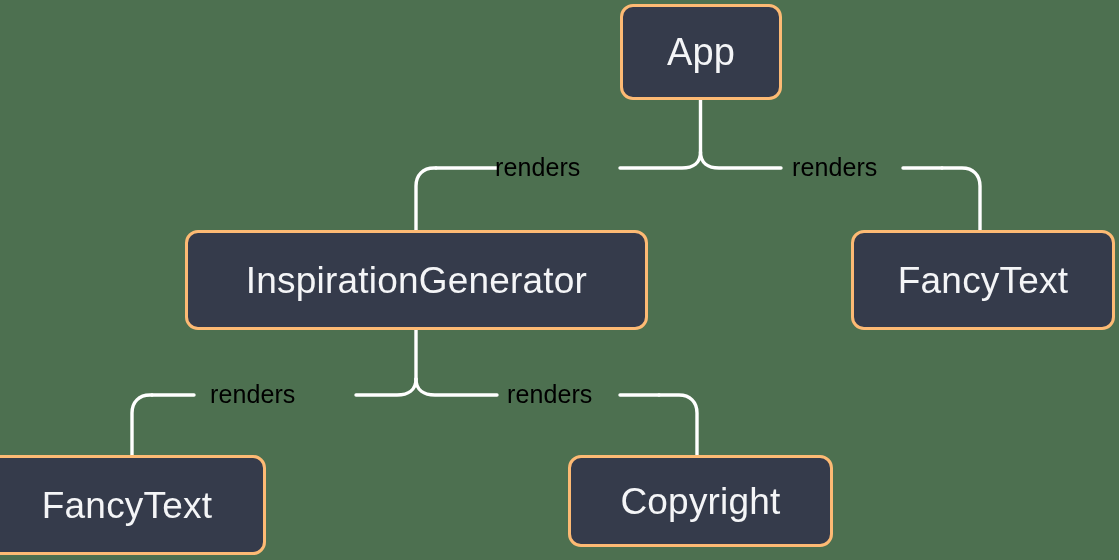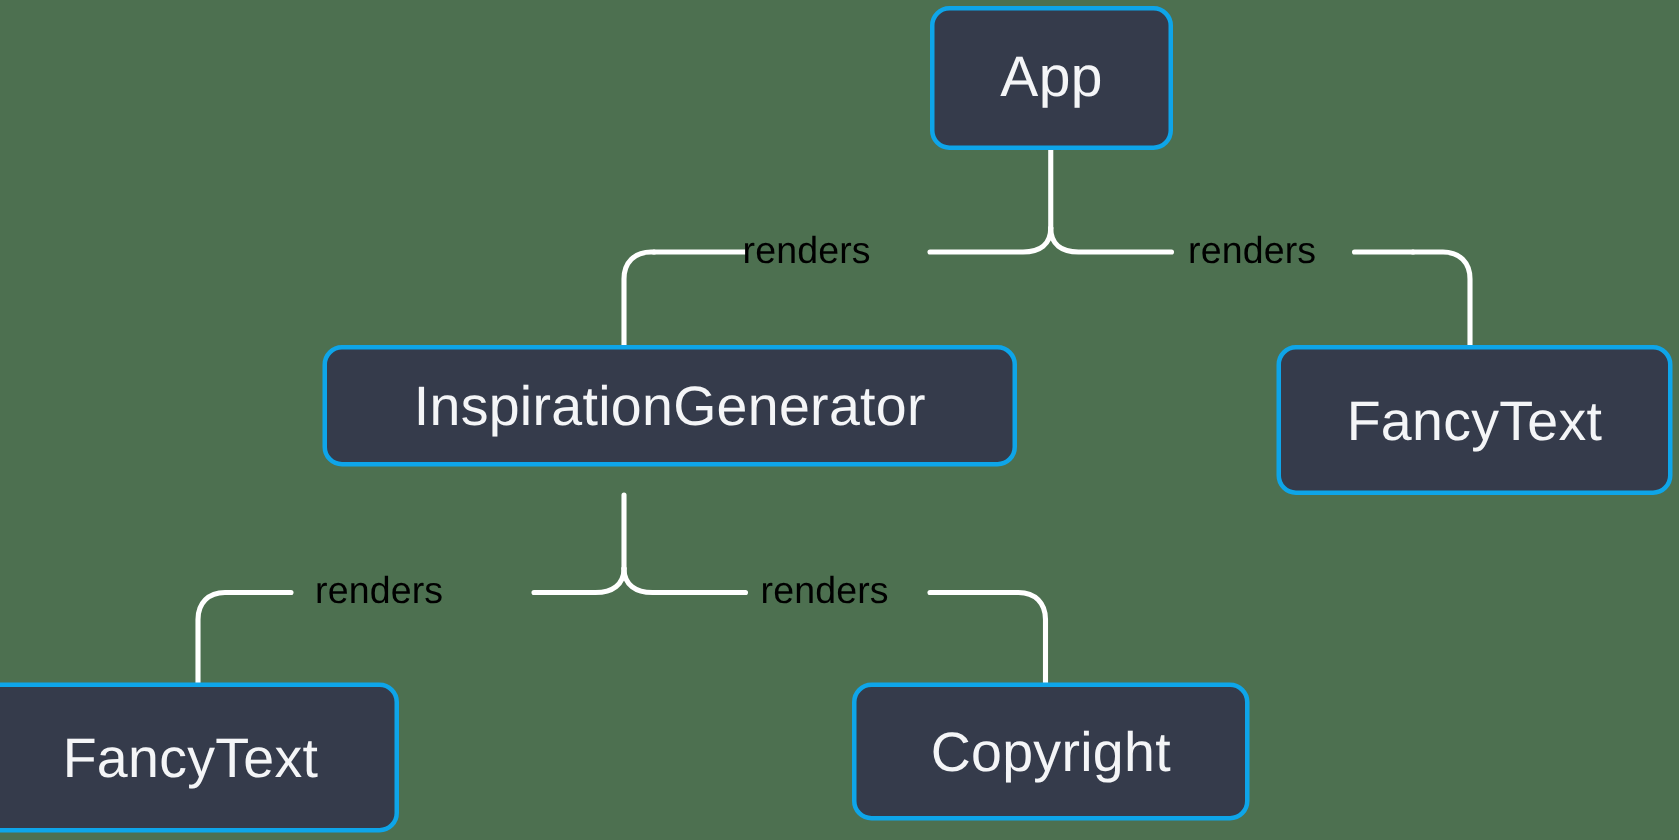--- a/index.html
+++ b/index.html
@@ -23,21 +23,21 @@
     left: 0;
     top: 0;
     width: 1119px;
     height: 560px;
     pointer-events: none;
   }
   .node {
     position: absolute;
     box-sizing: border-box;
     background: #353b4b;
-    border: 3px solid #0ea5e9;
+    border: 3px solid #fdba74;
     border-radius: 13px;
     display: flex;
     align-items: center;
     justify-content: center;
     color: #f4f5f7;
     letter-spacing: 0.2px;
     z-index: 2;
   }
   .node-label {
     white-space: nowrap;
@@ -81,21 +81,21 @@
 
       <path d="M 620 395 L 659 395"></path>
       <path d="M 659 395 L 679 395 C 690 395, 697 402, 697 413 L 697 456"></path>
     </g>
   </svg>
 
   <div class="node" style="left:620px; top:4px; width:162px; height:96px; font-size:38px;">
     <span class="node-label">App</span>
   </div>
 
-  <div class="node" style="left:215px; top:230px; width:463px; height:81px; font-size:37px;">
+  <div class="node" style="left:185px; top:230px; width:463px; height:100px; font-size:37px;">
     <span class="node-label">InspirationGenerator</span>
   </div>
 
   <div class="node" style="left:851px; top:230px; width:264px; height:100px; font-size:37px;">
     <span class="node-label">FancyText</span>
   </div>
 
   <div class="node" style="left:-12px; top:455px; width:278px; height:100px; font-size:37px;">
     <span class="node-label">FancyText</span>
   </div>

